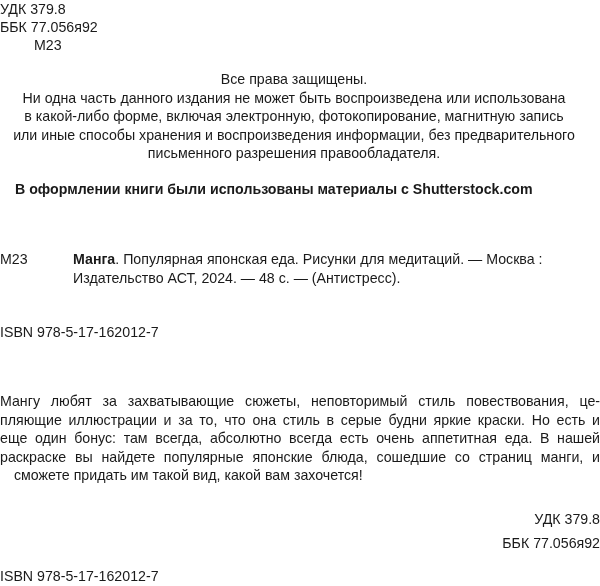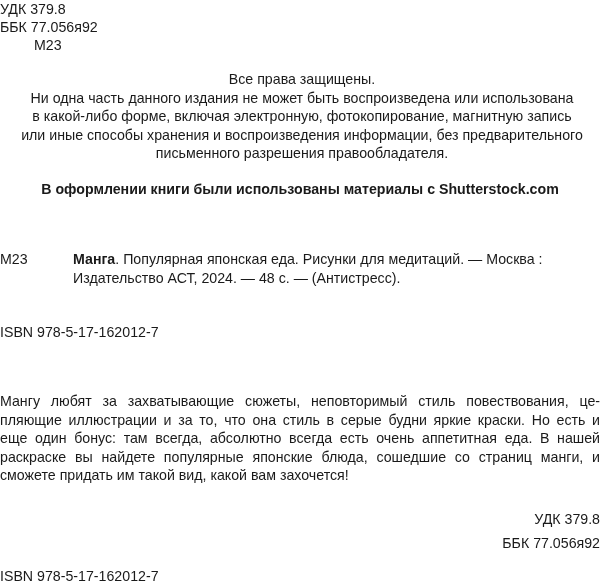--- a/index.html
+++ b/index.html
@@ -5,32 +5,32 @@
     html, body { margin: 0; padding: 0; background: #ffffff; }
     body {
       width: 600px; height: 586px; position: relative; overflow: hidden;
       font-family: "Liberation Sans", sans-serif; color: #1a1a1a;
       font-size: 14.2px; line-height: 18px;
     }
     .abs { position: absolute; }
     .codes-top { left: 0; top: 0; }
     .codes-top div { height: 18px; white-space: nowrap; }
     .codes-top .indent { padding-left: 34px; }
-    .rights { left: 8px; top: 70px; width: 588px; text-align: center; }
+    .rights { left: 0; top: 70px; width: 588px; text-align: center; }
     .rights div { height: 18.5px; white-space: nowrap; }
-    .credit { left: 0; top: 180px; width: 600px; text-align: center; font-weight: bold; white-space: nowrap; }
+    .credit { left: 15px; top: 180px; width: 512px; text-align: center; font-weight: bold; white-space: nowrap; }
     .biblio { left: 0; top: 250px; width: 600px; }
     .biblio .code { position: absolute; left: 0; top: 0; }
     .biblio .text { position: absolute; left: 73px; top: 0; width: 527px; }
     .biblio .text div { height: 18.5px; white-space: nowrap; }
     .biblio b { font-weight: bold; }
     .isbn1 { left: 0; top: 323px; white-space: nowrap; }
     .annot { left: 0; top: 364px; width: 600px; margin-top: 28px; }
     .annot div { height: 18.6px; white-space: nowrap; text-align: justify; text-align-last: justify; }
-    .annot div.last { text-align-last: left; }
+    .annot div.last { text-align-last: left; padding-left: 14px; }
     .codes-bottom { right: 0; top: 510px; text-align: right; }
     .codes-bottom div { height: 24px; white-space: nowrap; }
     .isbn2 { left: 0; top: 567px; white-space: nowrap; }
     .copyright { right: 0; top: 567px; white-space: nowrap; text-align: right; margin-top: 16px; }
   </style>
 </head>
 <body>
 
 <div class="abs codes-top">
   <div>УДК 379.8</div>

